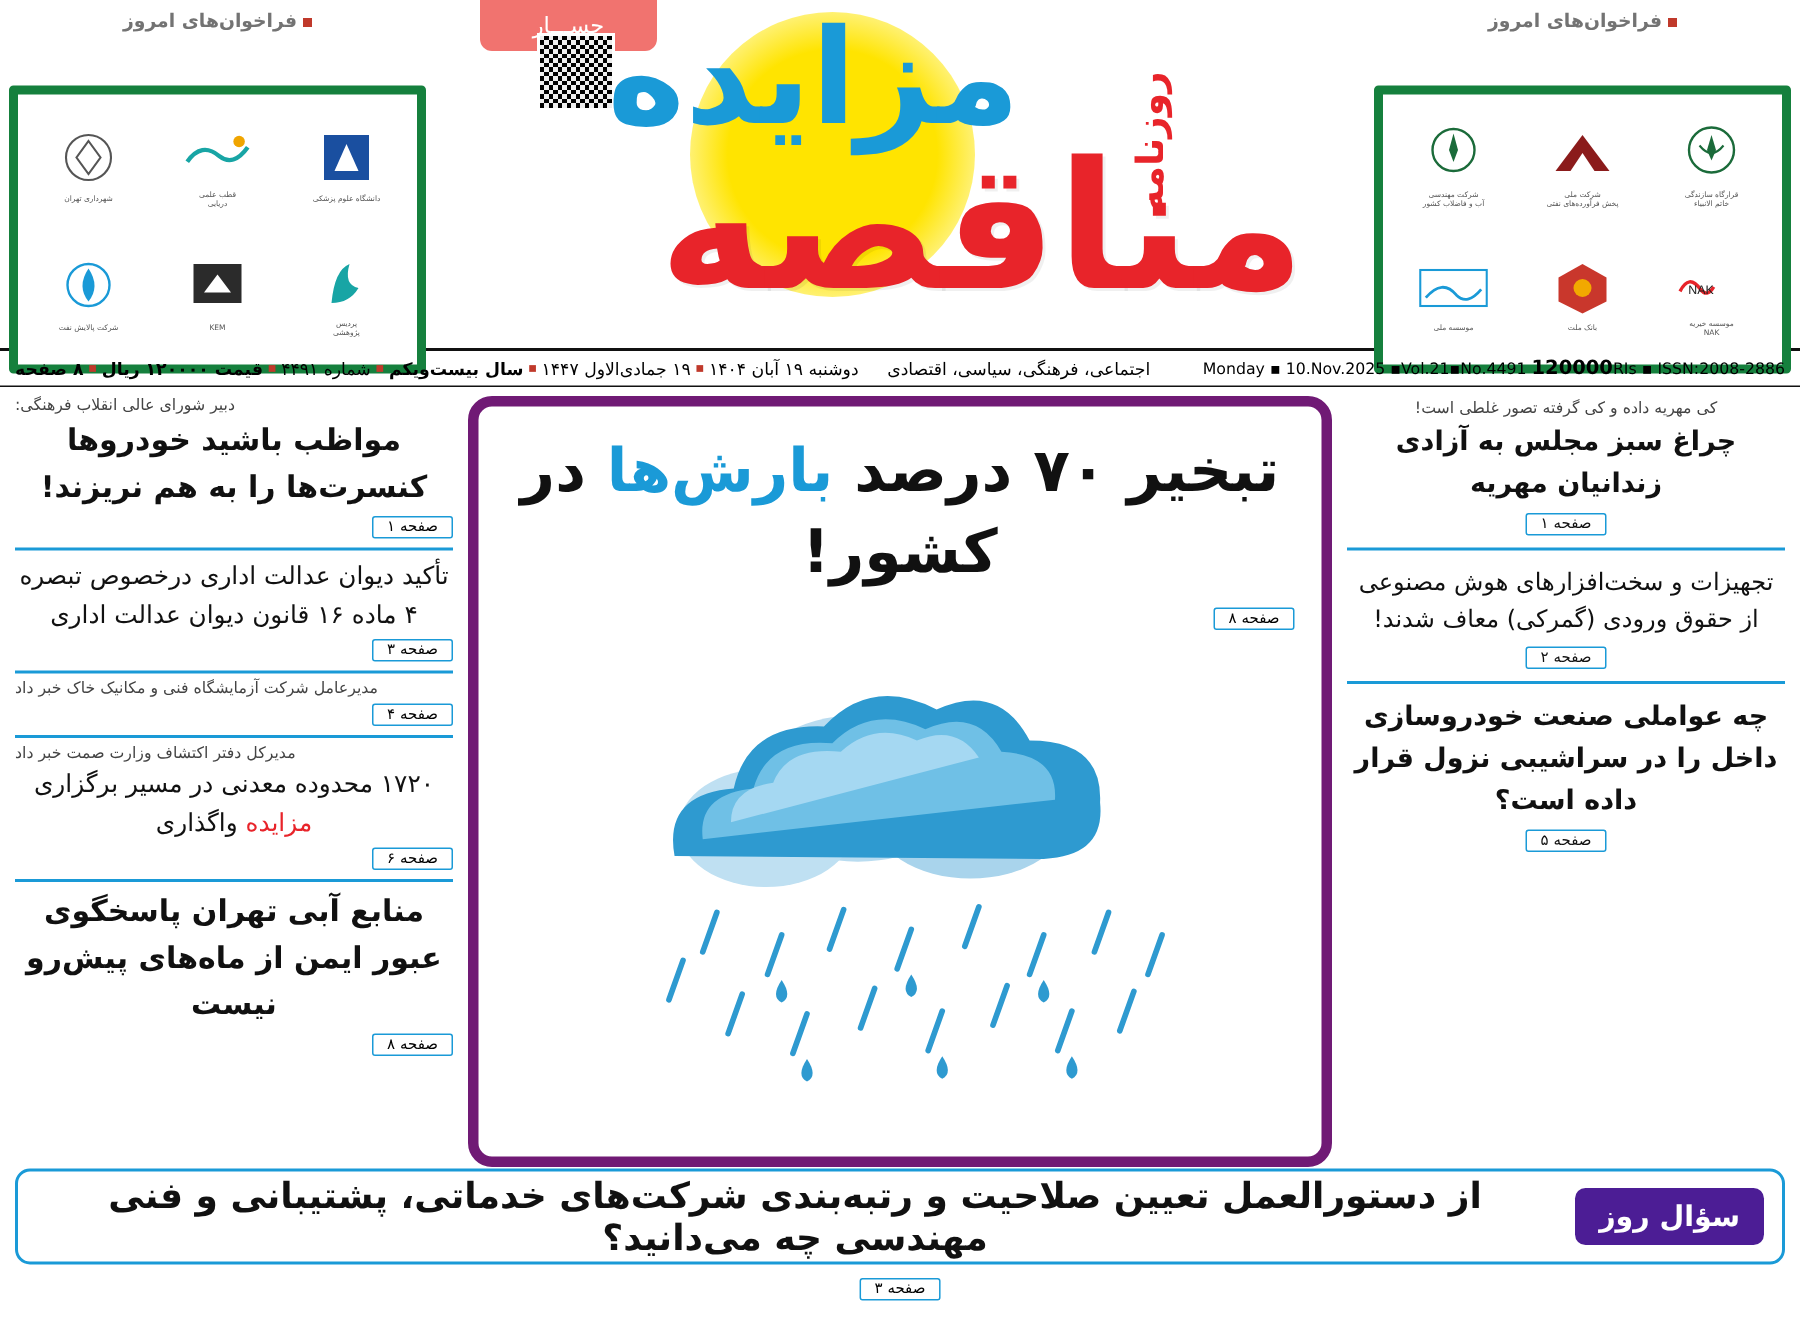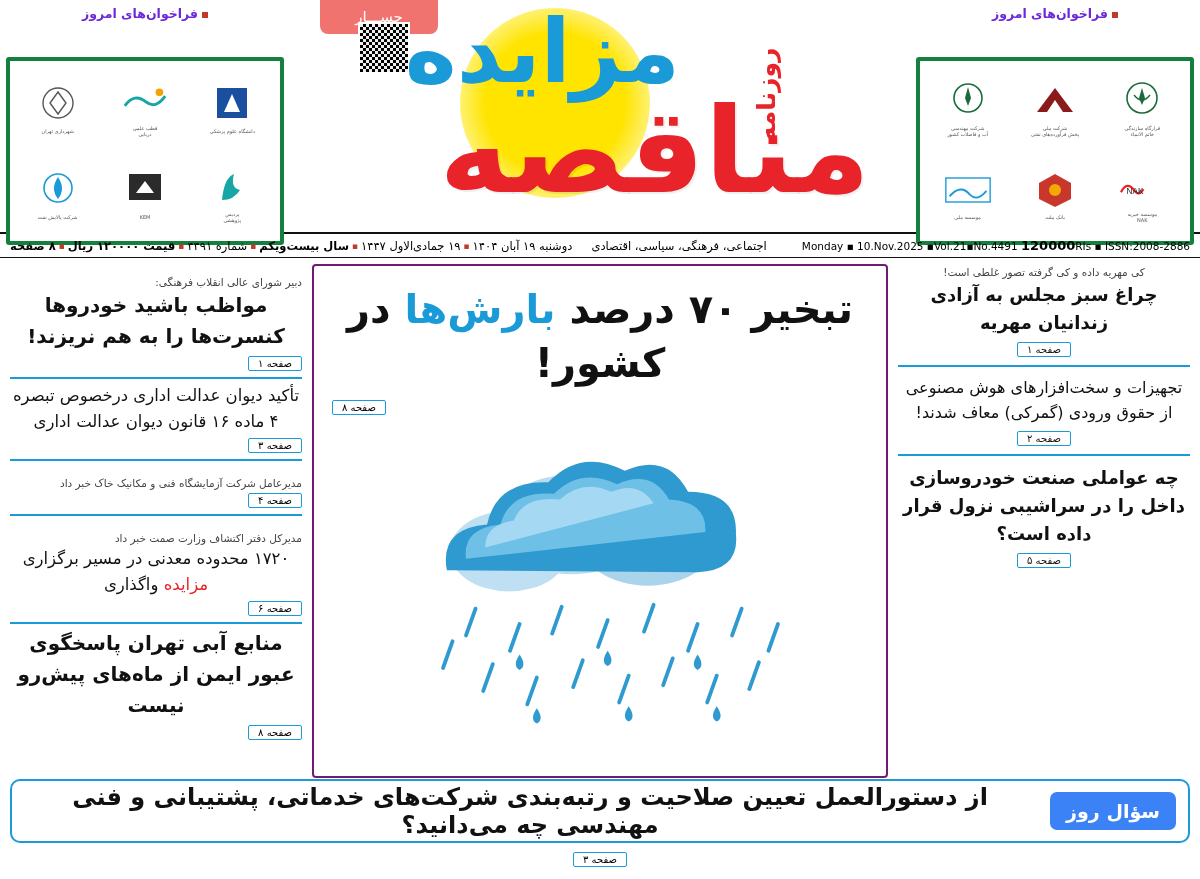--- a/index.html
+++ b/index.html
@@ -25,34 +25,34 @@
   .ads-col {
     width: 290px;
     padding: 4px 6px 6px 6px;
     display: flex;
     flex-direction: column;
   }
   .ads-title {
     text-align: center;
     font-size: 12.5px;
     font-weight: bold;
-    color: #6d28d9;
+    color: #737373;
     padding: 2px 0 4px 0;
     letter-spacing: -0.2px;
   }
   .ads-title .sq {
     display: inline-block;
     width: 6px; height: 6px;
     background: #c0392b;
     margin-left: 4px;
     vertical-align: middle;
   }
   .ads-box {
     flex: 1;
-    border: 4px solid #15803d;
+    border: 6px solid #15803d;
     border-radius: 3px;
     display: grid;
     grid-template-columns: 1fr 1fr 1fr;
     grid-template-rows: 1fr 1fr;
     align-items: center;
     justify-items: center;
     padding: 4px;
     background: #fff;
     margin-top: 32px;
   }
@@ -220,28 +220,27 @@
     border-radius: 2px;
     width: max-content;
     display: block;
     background: #fff;
   }
   .hr-blue { border: none; border-top: 2px solid #1a9ad7; margin: 4px 0 2px 0; }
 
   
   .col-main {
     flex: 1;
-    border: 2px solid #701a75;
-    border-radius: 4px;
+    border: 7px solid #701a75;
+    border-radius: 16px;
     position: relative;
     padding: 16px 18px;
     background: #fff;
     display: flex;
     flex-direction: column;
-    align-items: flex-end;
   }
   .main-head {
     font-size: 40px;
     font-weight: bold;
     text-align: center;
     line-height: 1.35;
     color: #111;
     letter-spacing: -0.5px;
   }
   .main-head .blue { color: #1a9ad7; }
@@ -262,23 +261,22 @@
   
   .col-briefs {
     width: 292px;
     display: flex;
     flex-direction: column;
     gap: 2px;
   }
   .brief-kicker {
     font-size: 10.5px;
     color: #444;
-    text-align: right;
+    text-align: left;
     margin-bottom: 2px;
-    margin-top: 12px;
   }
   .brief-head {
     font-size: 20px;
     font-weight: bold;
     line-height: 1.55;
     text-align: center;
     color: #111;
   }
   .brief-head.small { font-size: 16.5px; font-weight: normal; }
   .brief-head .hl { color: #e8242a; }
@@ -297,21 +295,21 @@
     left: 10px; right: 10px; bottom: 36px;
     height: 64px;
     border: 2px solid #1a9ad7;
     border-radius: 10px;
     display: flex;
     align-items: center;
     padding: 0 12px;
     background: #fff;
   }
   .qbar-label {
-    background: #3b82f6;
+    background: #4c1d95;
     color: #fff;
     font-size: 19px;
     font-weight: bold;
     border-radius: 7px;
     padding: 8px 16px;
     margin-left: 14px;
     white-space: nowrap;
   }
   .qbar-text {
     flex: 1;

